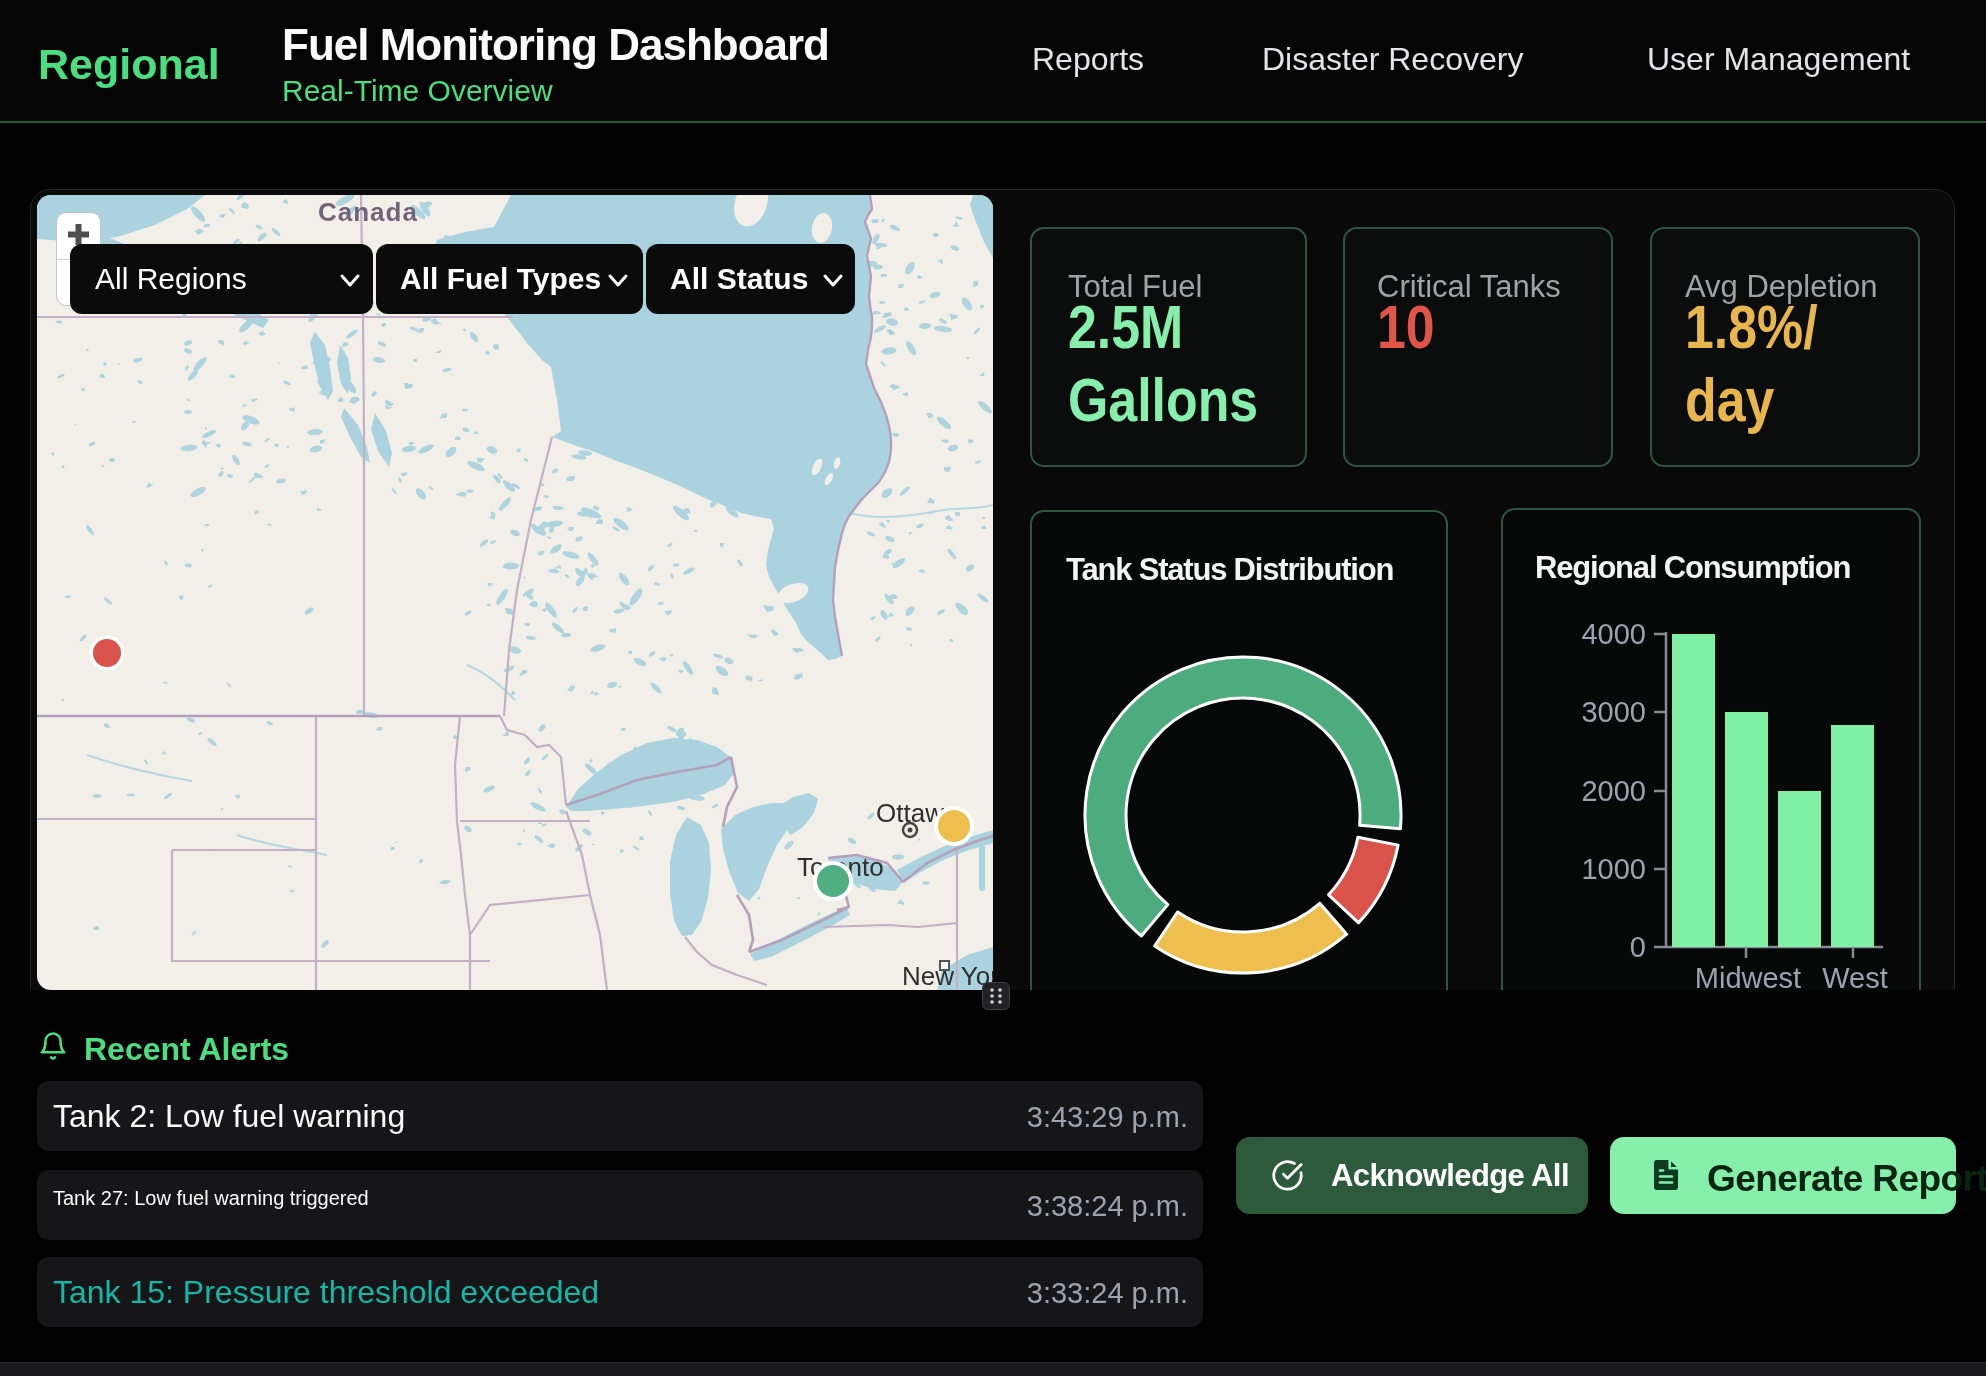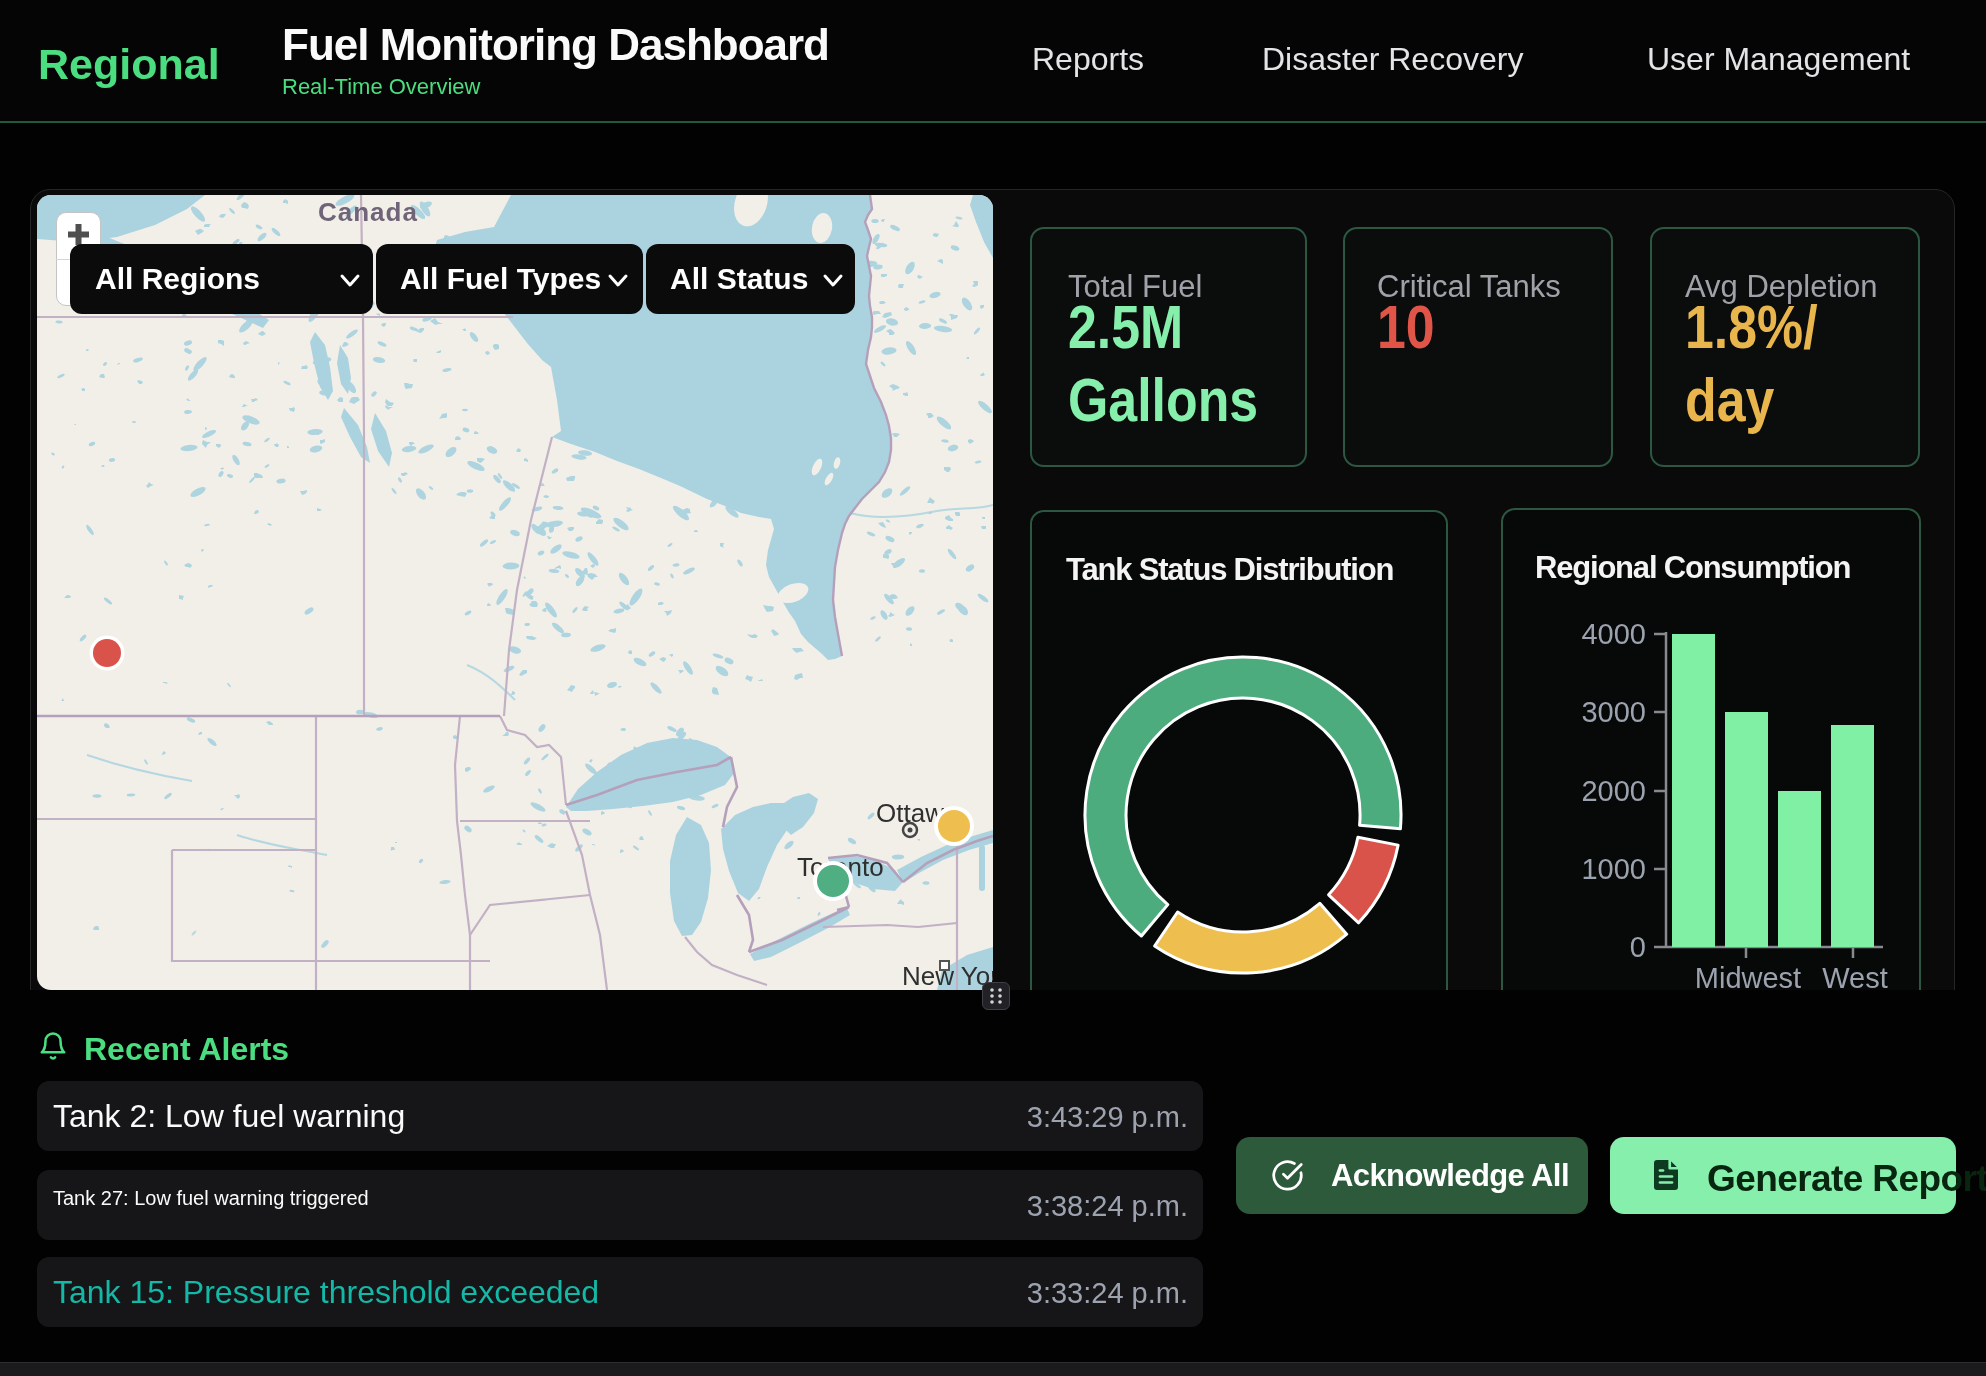--- a/index.html
+++ b/index.html
@@ -8,21 +8,21 @@
   .abs { position:absolute; white-space:nowrap; }
   #page { position:relative; width:1986px; height:1376px; background:#020202; }
 </style>
 </head>
 <body>
 <div id="page">
 
   <div class="abs" style="left:0;top:0;width:1986px;height:123px;background:#050505;border-bottom:2px solid #1e5b3d;">
     <div class="abs" style="left:38px;top:40px;font-size:43px;font-weight:bold;color:#4ade80;">Regional</div>
     <div class="abs" style="left:282px;top:20px;font-size:44px;font-weight:bold;color:#fafafa;letter-spacing:-1px;">Fuel Monitoring Dashboard</div>
-    <div class="abs" style="left:282px;top:74px;font-size:22px;color:#4ade80;">Real-Time Overview</div>
+    <div class="abs" style="left:282px;top:74px;font-size:30px;color:#4ade80;">Real-Time Overview</div>
     <div class="abs" style="left:1032px;top:41px;font-size:32px;color:#e4e4e7;">Reports</div>
     <div class="abs" style="left:1262px;top:41px;font-size:32px;color:#e4e4e7;">Disaster Recovery</div>
     <div class="abs" style="left:1647px;top:41px;font-size:32px;color:#e4e4e7;">User Management</div>
   </div>
 
   <div class="abs" style="left:30px;top:189px;width:1925px;height:1187px;background:#0a0a0a;border:1px solid #262626;border-radius:20px;"></div>
 
   <div class="abs" style="left:37px;top:195px;width:956px;height:795px;border-radius:14px;overflow:hidden;">
   <svg width="956" height="795" viewBox="0 0 956 795">
     <rect width="956" height="795" fill="#f2efe9"></rect>
@@ -608,21 +608,21 @@
         <circle cx="796" cy="686" r="16" fill="#4faf82"></circle>
   </svg>
   
   <div class="abs" style="left:19px;top:17px;width:45px;height:94px;background:#fff;border:1px solid #c4c4c4;border-radius:10px;"></div>
   <div class="abs" style="left:19px;top:64px;width:45px;border-top:1px solid #d6d6d6;"></div>
   <svg class="abs" style="left:19px;top:17px;" width="45" height="47" viewBox="0 0 45 47">
         <path d="M22.5 12 V33 M12 22.5 H33" stroke="#4f4f4f" stroke-width="6"></path>
       </svg>
   
   <div class="abs" style="left:33px;top:49px;width:303px;height:70px;background:#0b0b0b;border-radius:12px;"></div>
-  <div class="abs" style="left:58px;top:67px;font-size:30px;font-weight:bold;color:#fff;">All Regions</div>
+  <div class="abs" style="left:58px;top:67px;font-size:30px;font-weight:normal;color:#fff;">All Regions</div>
   <svg class="abs" style="left:300px;top:72px;" width="26" height="26" viewBox="0 0 26 26">
         <path d="M5 9 L13 18 L21 9" stroke="#fff" stroke-width="3" fill="none" stroke-linecap="round" stroke-linejoin="round"></path>
       </svg>
   <div class="abs" style="left:339px;top:49px;width:267px;height:70px;background:#0b0b0b;border-radius:12px;"></div>
   <div class="abs" style="left:363px;top:67px;font-size:30px;font-weight:bold;color:#fff;">All Fuel Types</div>
   <svg class="abs" style="left:568px;top:72px;" width="26" height="26" viewBox="0 0 26 26">
         <path d="M5 9 L13 18 L21 9" stroke="#fff" stroke-width="3" fill="none" stroke-linecap="round" stroke-linejoin="round"></path>
       </svg>
   <div class="abs" style="left:609px;top:49px;width:209px;height:70px;background:#0b0b0b;border-radius:12px;"></div>
   <div class="abs" style="left:633px;top:67px;font-size:30px;font-weight:bold;color:#fff;">All Status</div>

